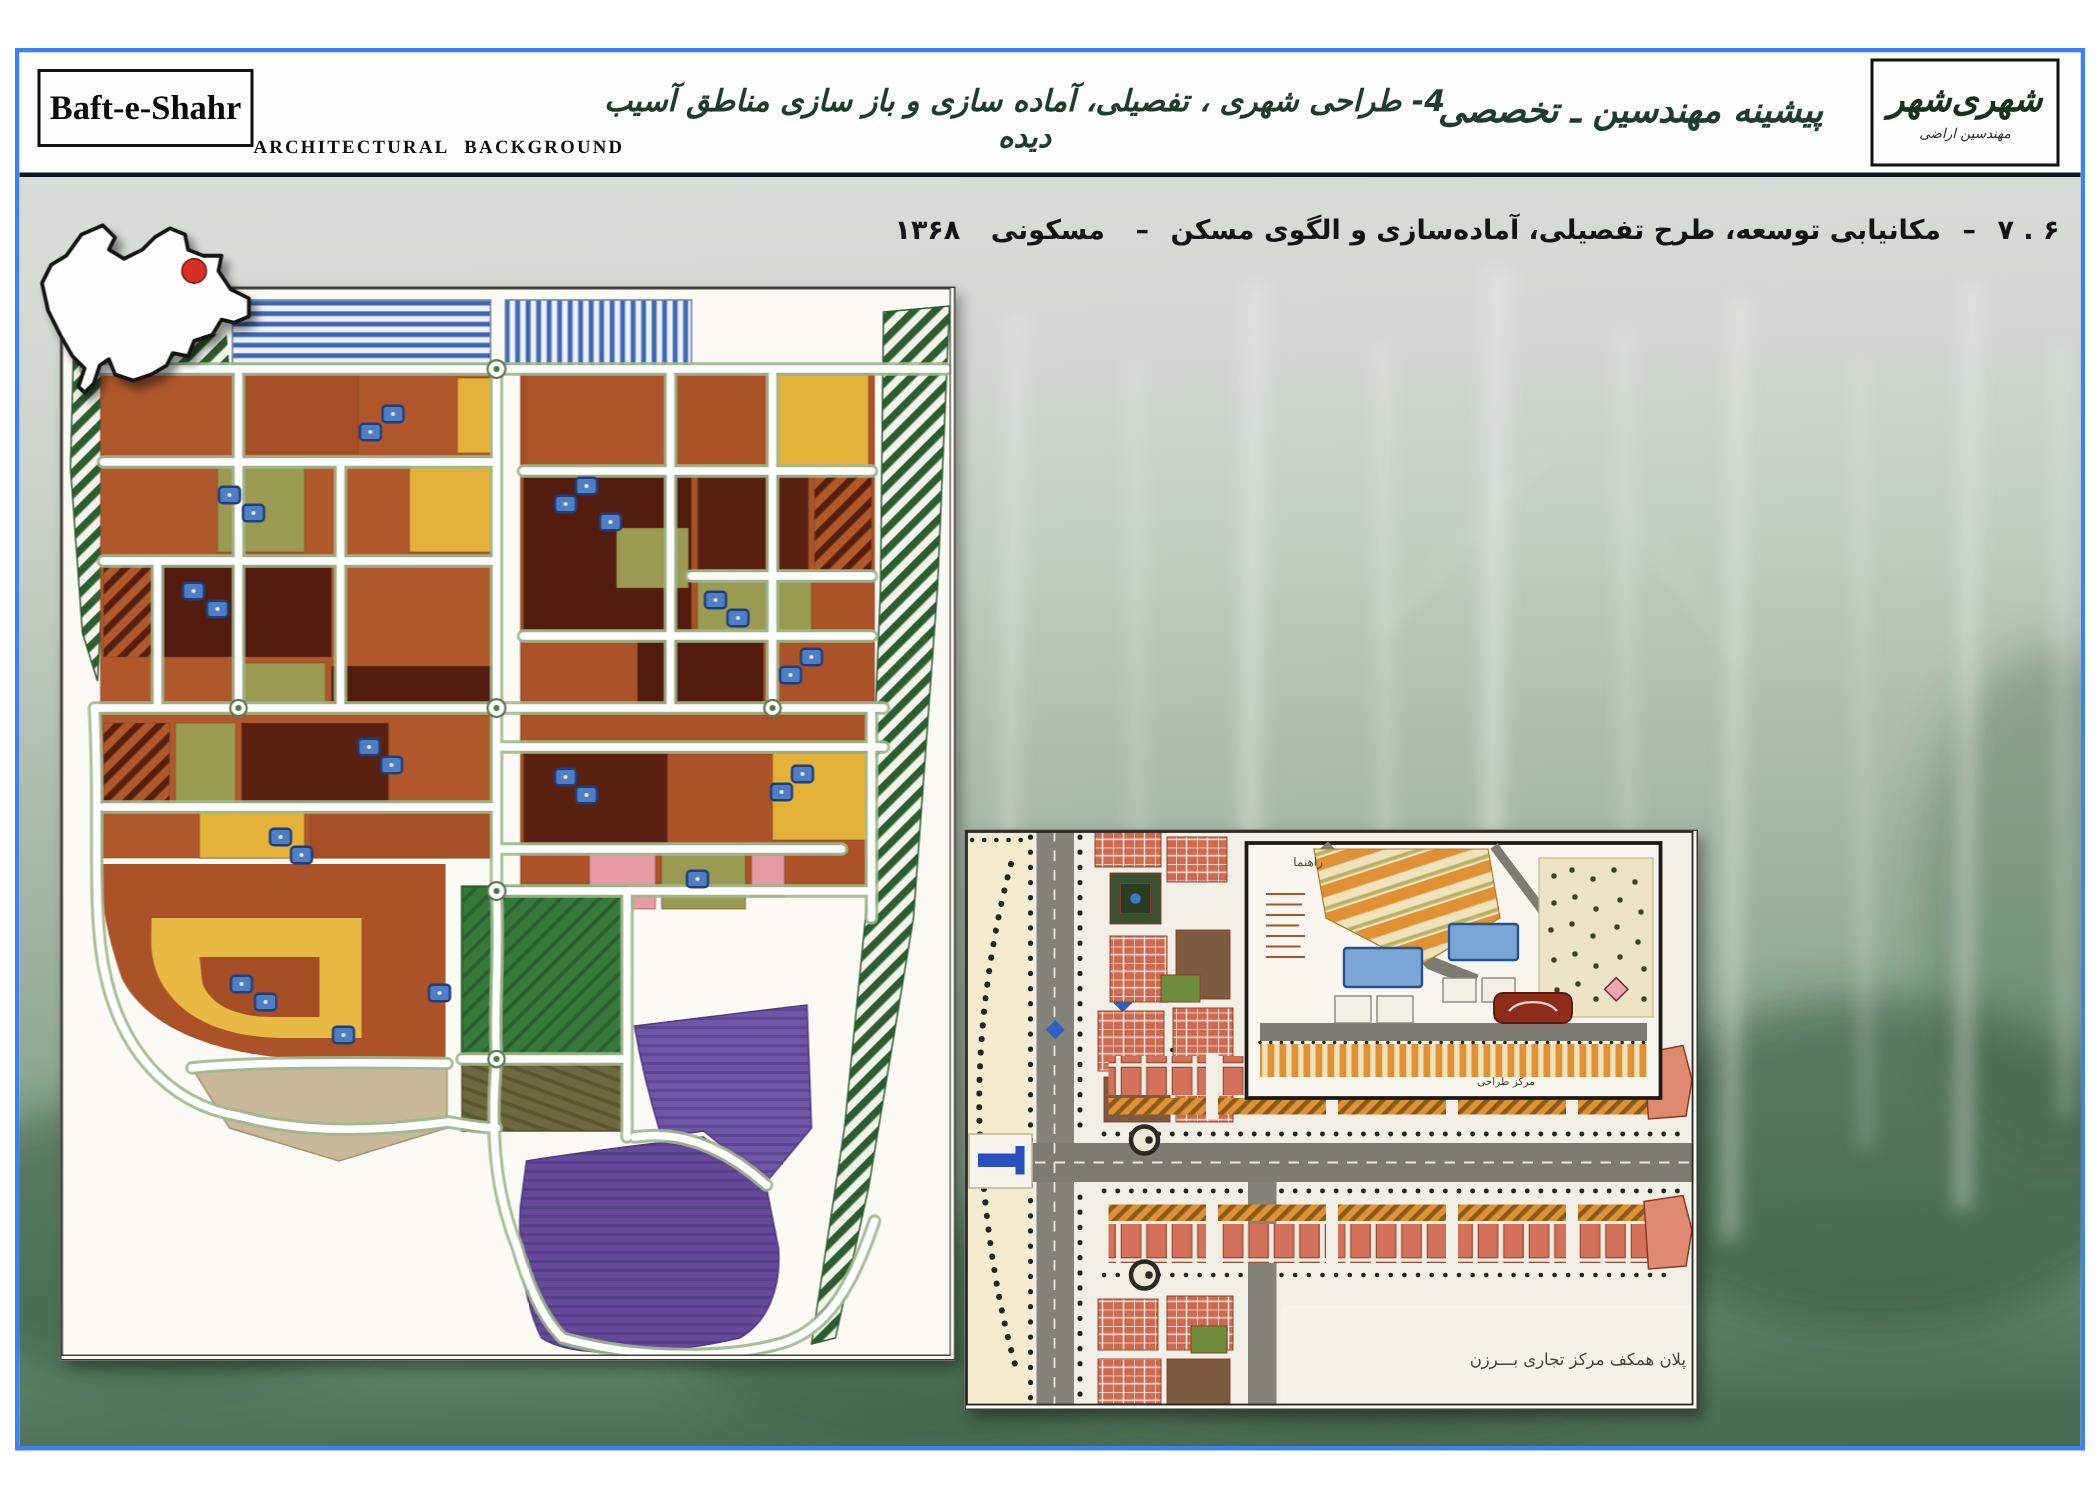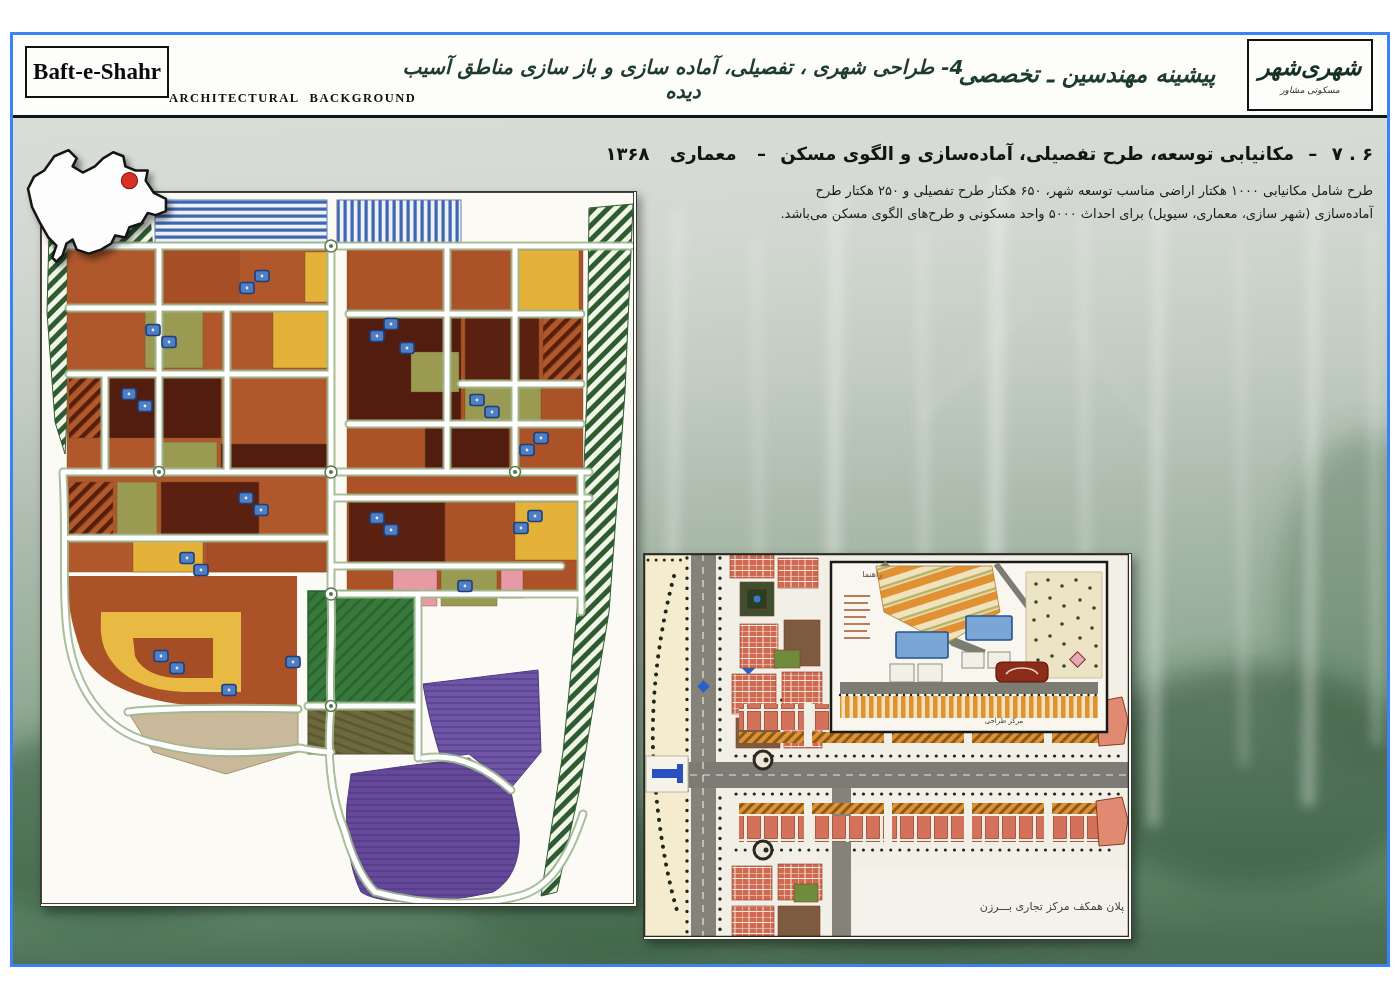--- a/index.html
+++ b/index.html
@@ -56,21 +56,21 @@
 
     <div class="header">
       <div class="logo-box">
         <span>Baft-e-Shahr</span>
       </div>
       <div class="arch-sub">ARCHITECTURAL  BACKGROUND</div>
       <div class="hdr-center">4- طراحی شهری ، تفصیلی، آماده سازی و باز سازی مناطق آسیب دیده</div>
       <div class="hdr-right-sub">پیشینه مهندسین ـ تخصصی</div>
       <div class="hdr-logo-right">
         <div class="hdr-logo-main">شهری‌شهر</div>
-        <div class="hdr-logo-sub">مسکونی مشاور</div>
+        <div class="hdr-logo-sub">مهندسین اراضی</div>
       </div>
     </div>
 
     <div class="content">
 
       <svg class="trees" viewBox="0 0 1364 836" preserveAspectRatio="none">
         <defs>
           <filter id="blur1" x="-30%" y="-30%" width="160%" height="160%">
               <feGaussianBlur stdDeviation="6"></feGaussianBlur>
             </filter>
@@ -99,25 +99,24 @@
           <line x1="900" y1="300" x2="1010" y2="180" stroke-width="4" opacity="0.25"></line>
           <line x1="1140" y1="320" x2="1050" y2="200" stroke-width="4" opacity="0.22"></line>
         </g>
       </svg>
 
       <div class="sec-line">
         <span>۶ . ۷</span><span class="gap-s"></span>
         <span>–</span><span class="gap-s"></span>
         <span>مکانیابی توسعه، طرح تفصیلی، آماده‌سازی و الگوی مسکن</span><span class="gap-s"></span>
         <span>–</span><span class="gap"></span>
-        <span>معماری</span><span class="gap"></span>
+        <span>مسکونی</span><span class="gap"></span>
         <span>۱۳۶۸</span>
       </div>
 
-      <div class="body-text">طرح شامل مکانیابی ۱۰۰۰ هکتار اراضی مناسب توسعه شهر،  ۶۵۰ هکتار طرح تفصیلی و ۲۵۰ هکتار طرح آماده‌سازی (شهر سازی، معماری، سیویل) برای احداث ۵۰۰۰ واحد مسکونی و طرح‌های الگوی مسکن می‌باشد.</div>
 
       <div class="map-panel map1">
         <svg width="593" height="712" viewBox="0 0 593 712">
           <defs>
             <pattern id="p-blueh" width="7" height="7" patternUnits="userSpaceOnUse">
               <rect width="7" height="7" fill="#eef1f8"></rect>
                 <rect y="1.5" width="7" height="3.2" fill="#3f66b0"></rect>
             </pattern>
             <pattern id="p-bluev" width="7" height="7" patternUnits="userSpaceOnUse">
               <rect width="7" height="7" fill="#eef1f8"></rect>

